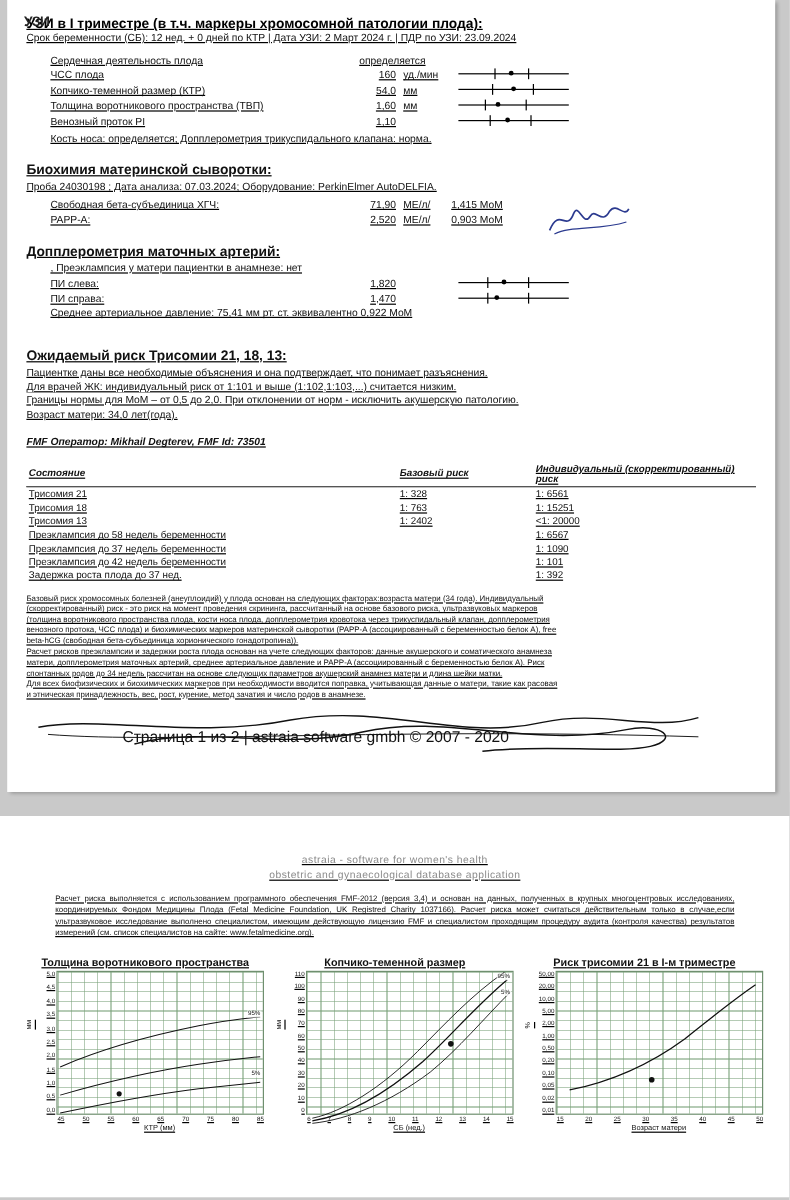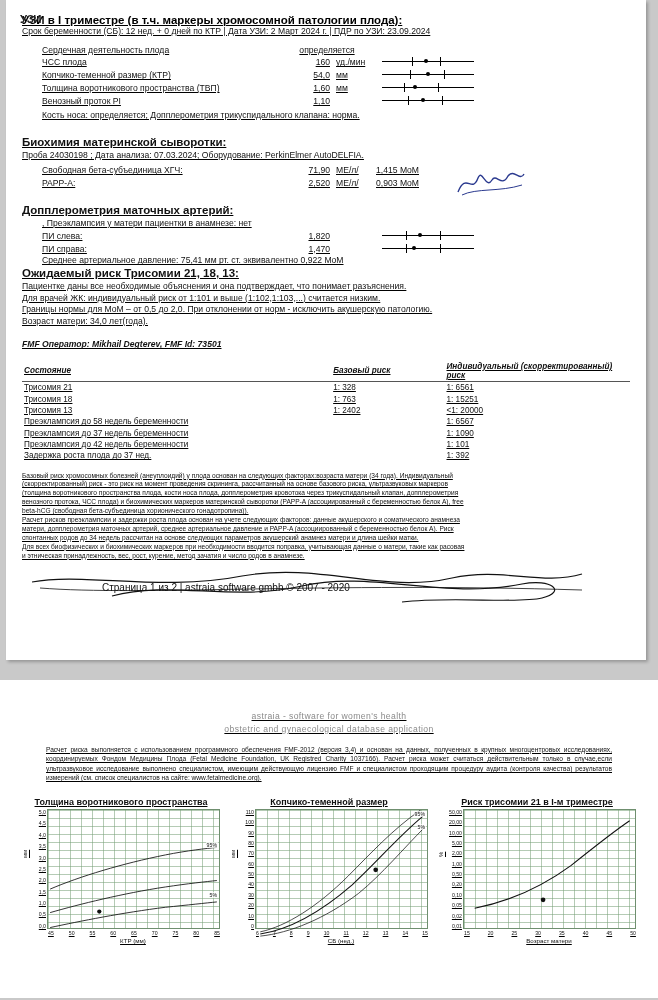--- a/index.html
+++ b/index.html
@@ -135,21 +135,21 @@
   }
   
   .scrawl {
     position: relative;
     height: 44px;
     margin-top: 6px;
   }
   .footer-line {
     position: absolute;
     left: 80px; top: 16px;
-    font-size: 10px;
+    font-size: 13px;
     color: #111;
   }
 
   
   .brand {
     text-align: center;
     color: #8a8a8a;
     font-size: 8.6px;
     letter-spacing: 0.4px;
     line-height: 1.5;
@@ -340,21 +340,21 @@
     <div class="v2"></div>
     <div class="ebar">
       <div class="axis"></div>
         <div class="cap" style="left:24px"></div>
       <div class="cap" style="left:58px"></div>
         <div class="dot" style="left:30px"></div>
     </div>
   </div>
   <div class="line indent">Среднее артериальное давление:  75,41  мм рт. ст.    эквивалентно    0,922 MoM</div>
 
-  <div class="sec-title" style="margin-top:0">Ожидаемый риск Трисомии 21, 18, 13:</div>
+  <div class="sec-title" style="margin-top:24px">Ожидаемый риск Трисомии 21, 18, 13:</div>
   <div class="line">Пациентке даны все необходимые объяснения и она подтверждает, что понимает разъяснения.</div>
   <div class="line">Для врачей ЖК: индивидуальный риск от 1:101 и выше (1:102,1:103,...) считается низким.</div>
   <div class="line">Границы нормы для MoM – от 0,5 до 2,0. При отклонении от норм - исключить акушерскую патологию.</div>
   <div class="line">Возраст матери: 34,0 лет(года).</div>
 
   <div class="line bold ital" style="margin-top:12px">FMF Оператор: Mikhail Degterev, FMF Id: 73501</div>
 
   <table class="risk-table" style="margin-top:10px">
     <thead>
       <tr>

